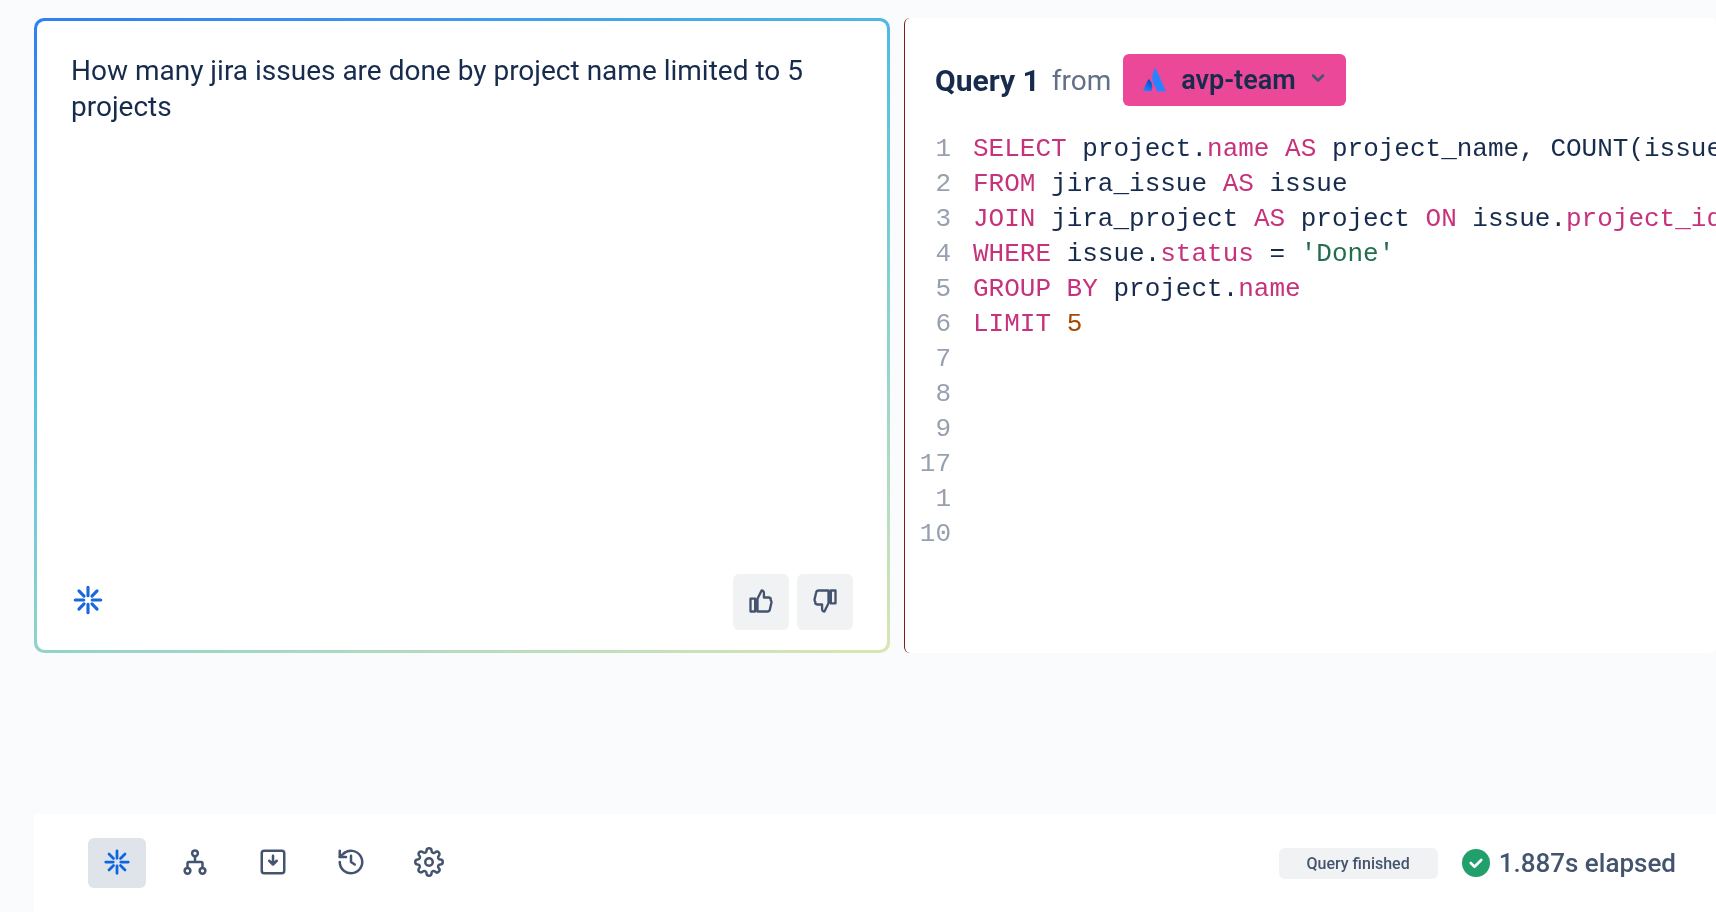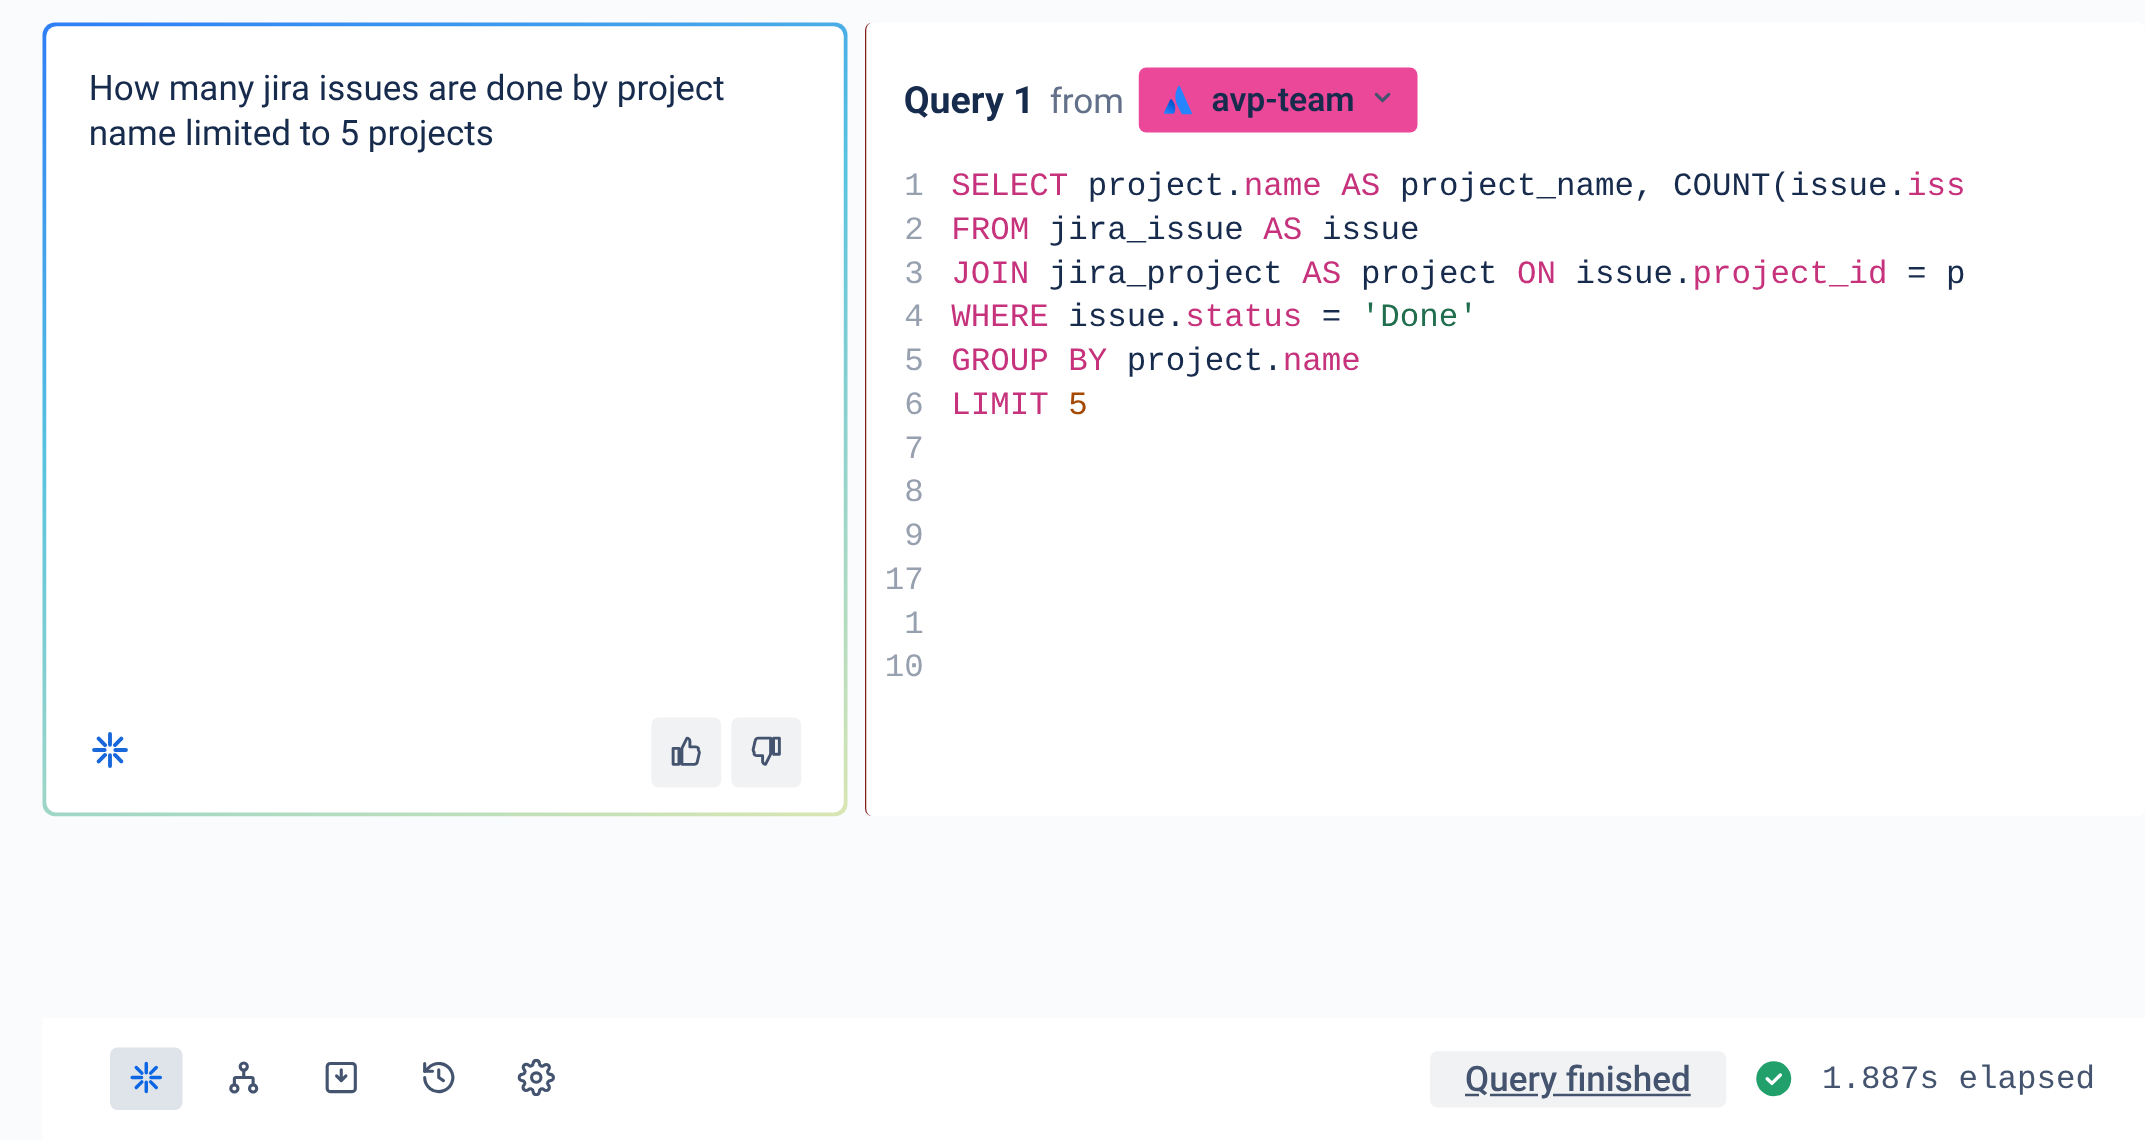--- a/index.html
+++ b/index.html
@@ -18,21 +18,21 @@
     background: #fafbfc;
   }
   .main-row {
     display: flex;
     gap: 14px;
     flex: 1;
     min-height: 0;
   }
   
   .prompt-panel {
-    width: 644px;
+    width: 856px;
     height: 635px;
     border-radius: 10px;
     padding: 3px;
     background: linear-gradient(160deg, #2e7ef6 0%, #57c3e0 40%, #d9e6b2 100%);
     position: relative;
   }
   .prompt-inner {
     background: #ffffff;
     border-radius: 8px;
     height: 100%;
@@ -183,34 +183,32 @@
   .tool-btn.active {
     background: #dee4ea;
     color: #0c66e4;
   }
   .tool-btn svg { width: 30px; height: 30px; }
   .spacer { flex: 1; }
   .status-pill {
     background: #f1f2f4;
     border-radius: 6px;
     padding: 6px 28px;
-    font-size: 28px;
+    font-size: 16px;
     color: #44546f;
     font-weight: 500;
-    text-decoration: underline;
   }
   .elapsed {
     display: flex;
     align-items: center;
-    gap: 25px;
+    gap: 9px;
     font-size: 26px;
     color: #44546f;
     font-weight: 500;
     margin-right: 40px;
-    font-family: Liberation Mono, monospace;
   }
   .check-circle {
     width: 28px;
     height: 28px;
     border-radius: 50%;
     background: #22a06b;
     display: flex;
     align-items: center;
     justify-content: center;
     color: #fff;

